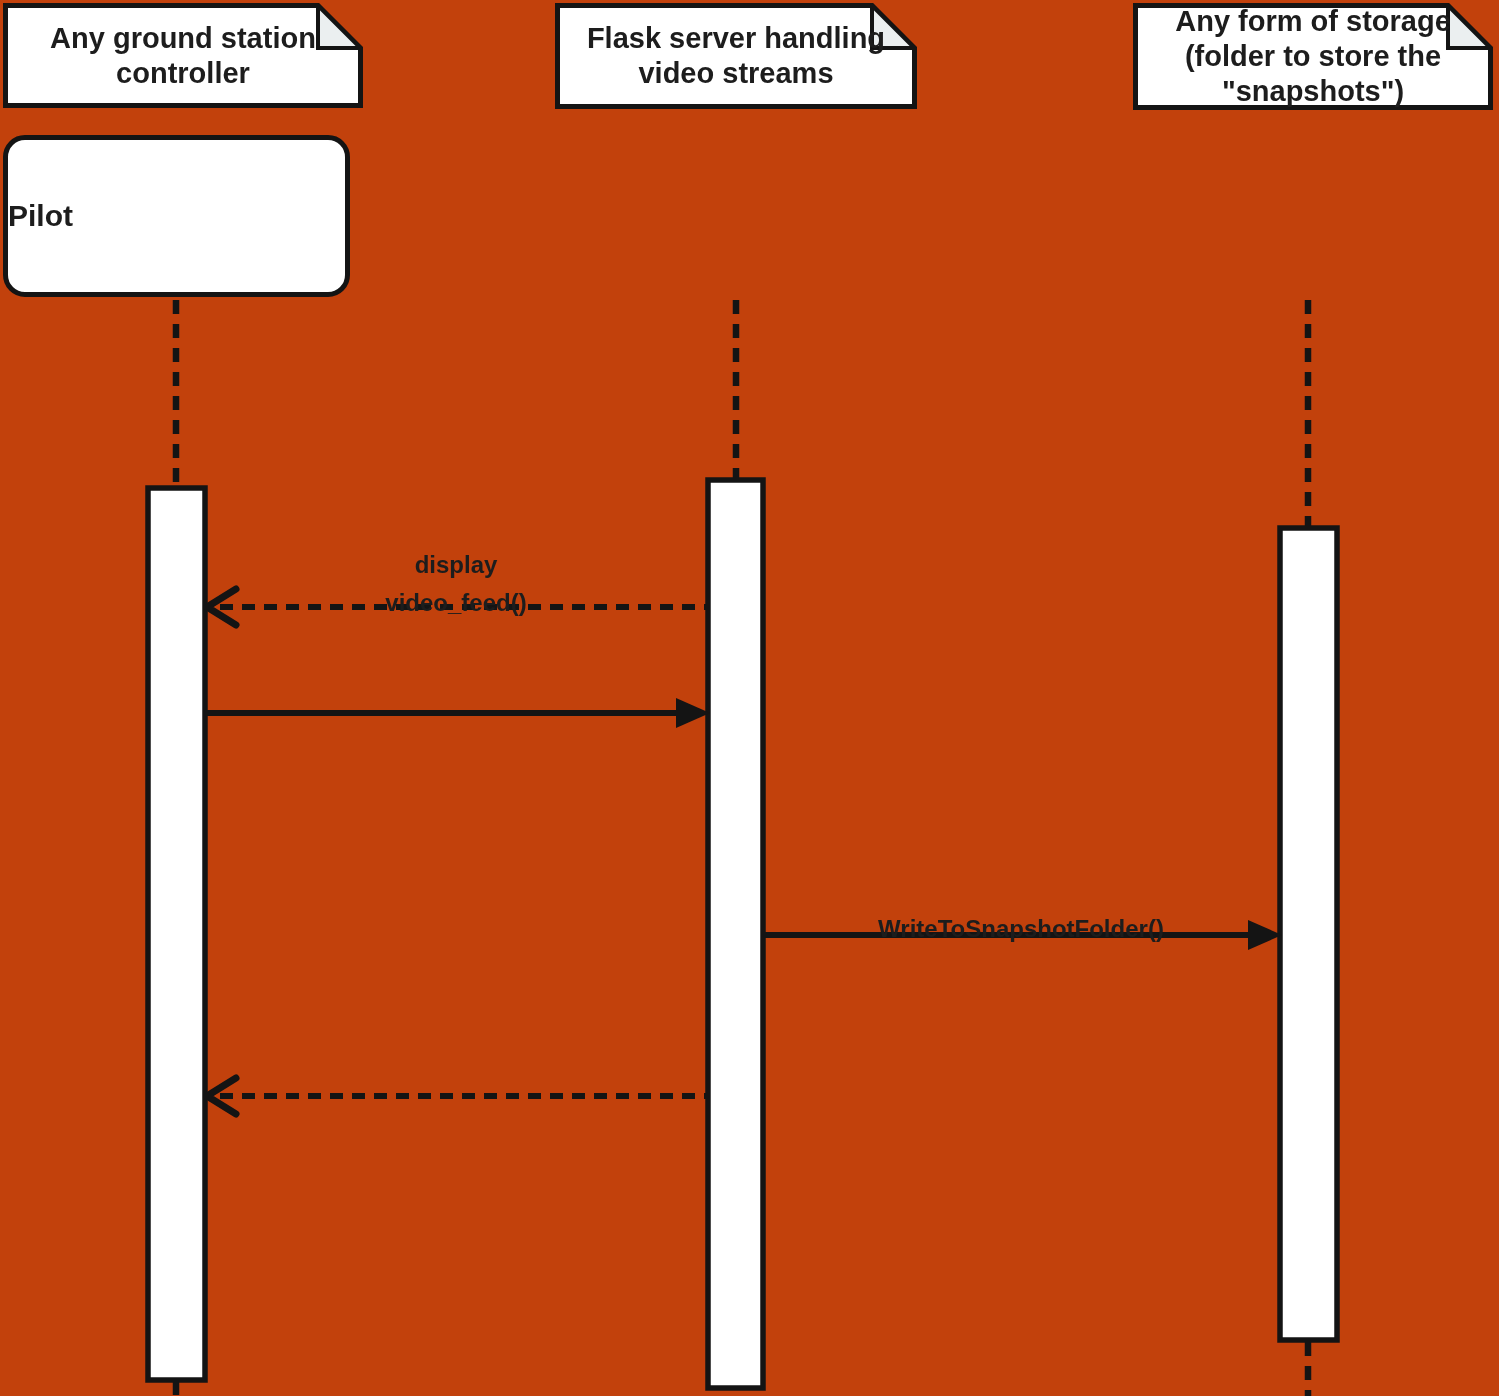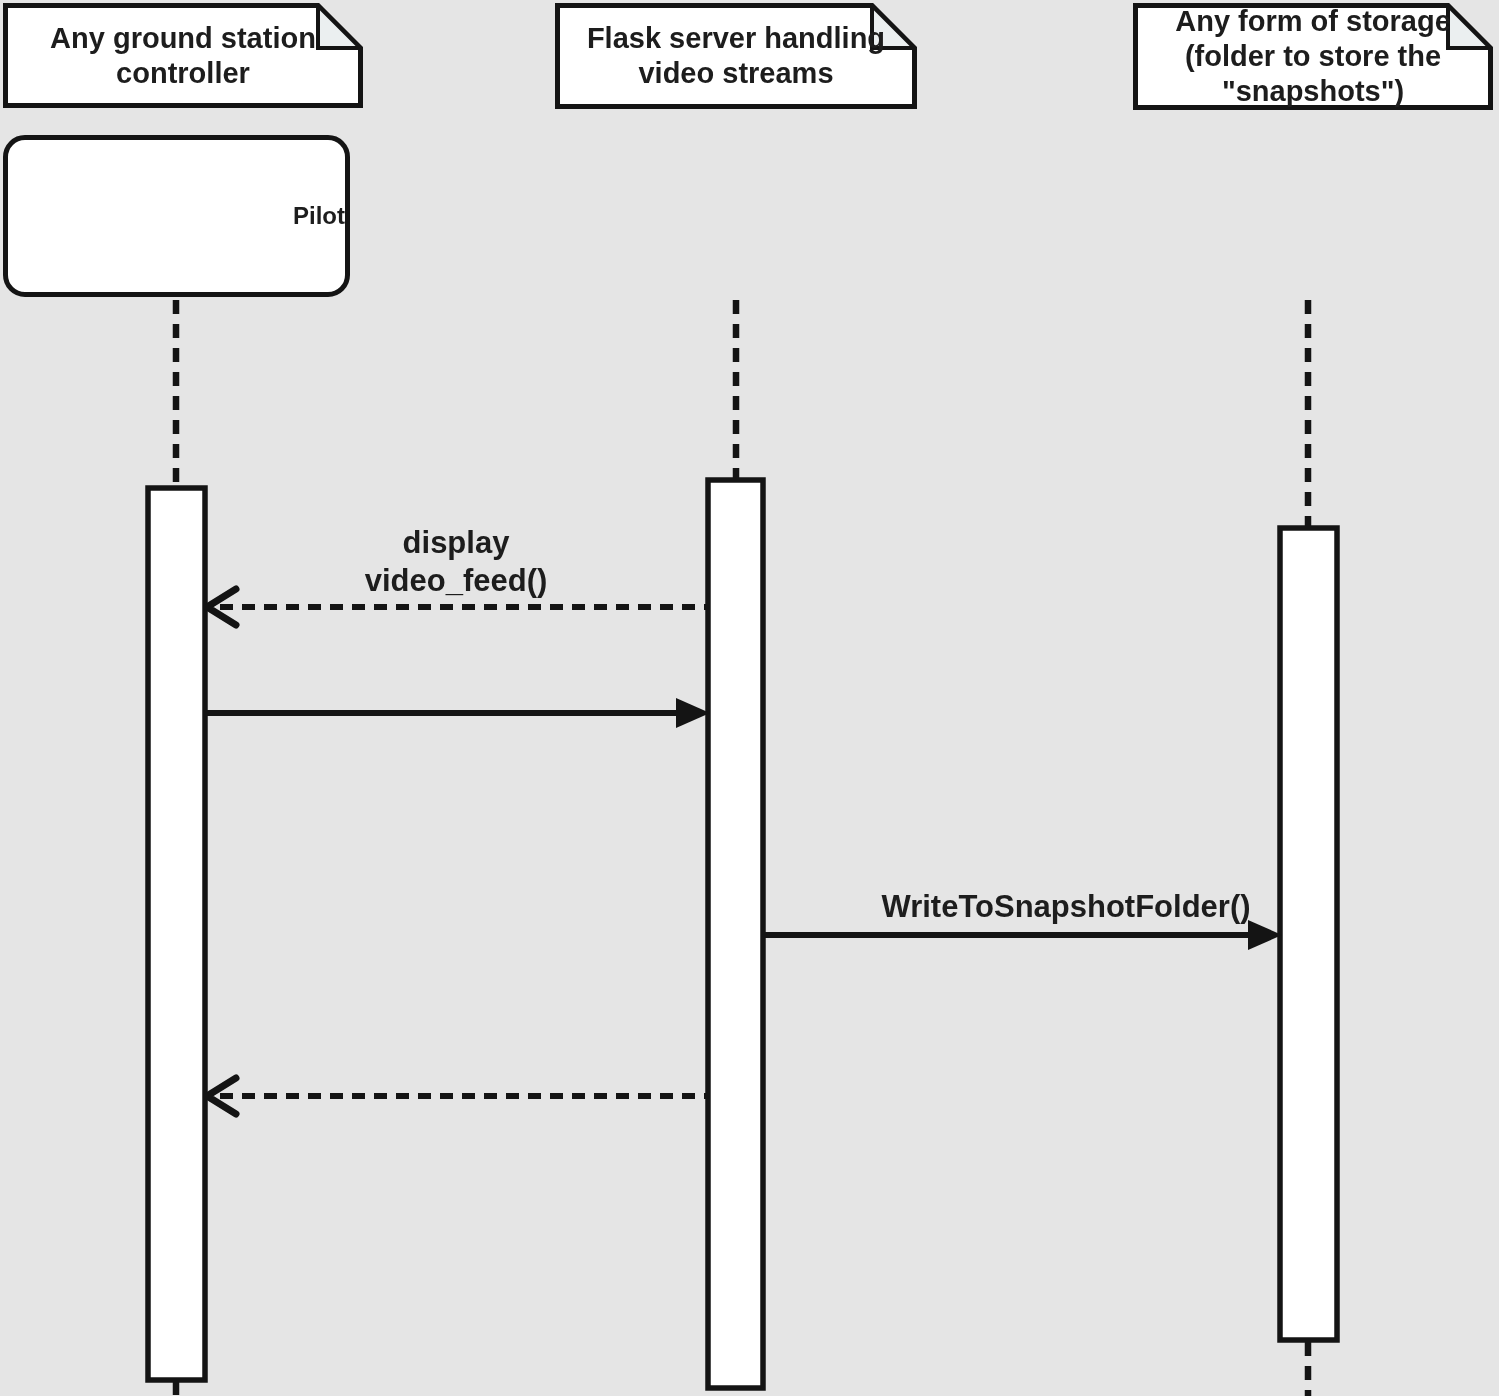--- a/index.html
+++ b/index.html
@@ -1,42 +1,42 @@
 <!DOCTYPE html>
 <html><head>
 <meta charset="utf-8">
 <style>
   html,body{margin:0;padding:0;background:#ffffff;}
   #canvas{
     position:relative;
     width:1499px;height:1396px;
-    background:#e5e5e5;
+    background:#c2410c;
     font-family:"Liberation Sans","DejaVu Sans",sans-serif;
     color:#1a1a1a;
     overflow:hidden;
   }
   .note{position:absolute;}
   .note svg{position:absolute;left:0;top:0;}
   .note-text{
     position:absolute;left:0;top:0;width:100%;height:100%;
     display:flex;align-items:center;justify-content:center;
     text-align:center;font-weight:700;font-size:29px;line-height:35px;
     white-space:pre-line;color:#1d1d1d;
   }
   .participant{
     position:absolute;
     border:5px solid #141414;border-radius:22px;background:#ffffff;
-    display:flex;align-items:center;justify-content:flex-end;
-    font-weight:700;font-size:24px;color:#1d1d1d;
+    display:flex;align-items:center;justify-content:flex-start;
+    font-weight:700;font-size:30px;color:#1d1d1d;
     box-sizing:border-box;
   }
   #overlay{position:absolute;left:0;top:0;}
   .msg-label{
-    position:absolute;text-align:center;font-weight:700;font-size:31px;
-    line-height:38px;white-space:pre-line;color:#1d1d1d;
+    position:absolute;text-align:center;font-weight:700;font-size:24px;
+    line-height:38px;white-space:pre-line;color:#1d1d1d;margin-top:22px;
   }
 </style>
 </head>
 <body>
 
 <div id="canvas">
 
   <div class="note" style="left:3px;top:3px;width:360px;height:105px;">
     <svg width="360" height="105" viewBox="0 0 360 105">
       <polygon points="2.5,2.5 315,2.5 357.5,45 357.5,102.5 2.5,102.5" fill="#ffffff" stroke="#141414" stroke-width="5" stroke-linejoin="miter"></polygon>
@@ -101,16 +101,16 @@
     <g>
       <line x1="220" y1="1096" x2="708" y2="1096" stroke="#141414" stroke-width="6" stroke-dasharray="13 9"></line>
       <path d="M236 1078 L207 1096 L236 1114" fill="none" stroke="#141414" stroke-width="7" stroke-linecap="round" stroke-linejoin="round"></path>
     </g>
   </svg>
 
   <div class="msg-label" style="left:256px;top:524px;width:400px;">display
 video_feed()</div>
 
 
-  <div class="msg-label" style="left:816px;top:888px;width:500px;">WriteToSnapshotFolder()</div>
+  <div class="msg-label" style="left:771px;top:888px;width:500px;">WriteToSnapshotFolder()</div>
 
 
 </div>
 
 </body></html>

